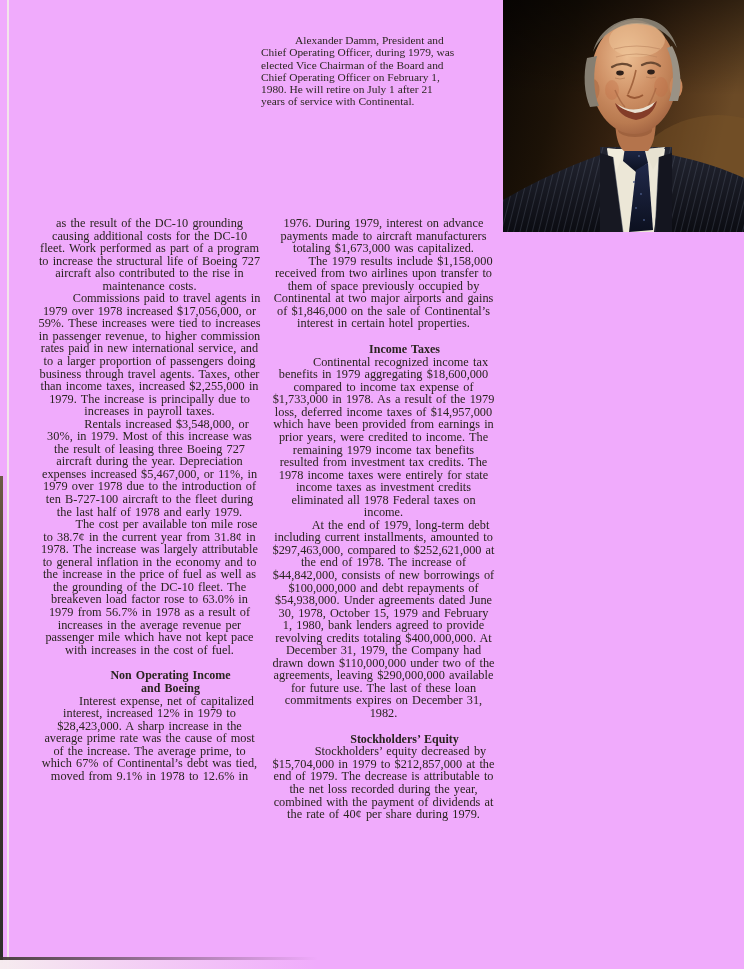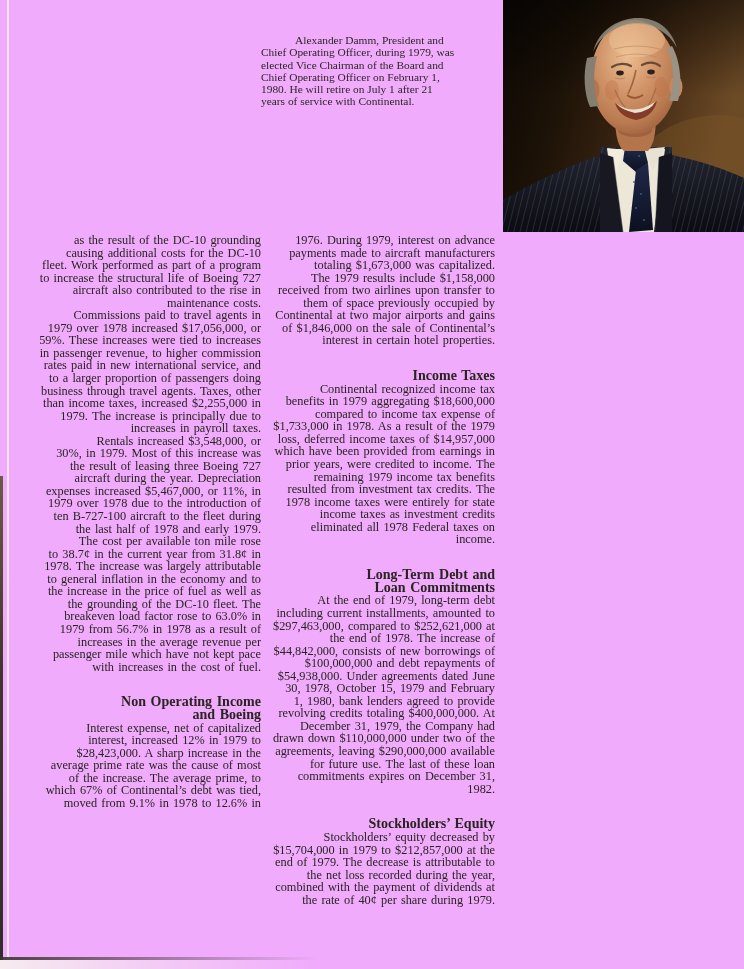--- a/index.html
+++ b/index.html
@@ -24,34 +24,34 @@
     position:absolute;left:261px;top:34px;width:196px;
     font-size:11.4px;line-height:12.3px;
     text-indent:34px;text-align:left;
     color:#2c2722;
   }
   
   .photo{position:absolute;left:503px;top:0;width:241px;height:232px;overflow:hidden;}
   .photo svg{display:block;}
   
   .col{
-    position:absolute;top:234px;width:223px;
+    position:absolute;top:217px;width:223px;
     font-size:12.3px;line-height:12.55px;
     word-spacing:.09em;
-    text-align:right;
+    text-align:center;
   }
   .col-left{left:38px;}
   .col-right{left:272px;}
   .para{margin:0;}
   .para.indent{text-indent:34px;}
   .subhead{
     font-weight:bold;
     padding-left:42px;
-    margin-top:23px;
-    font-size:14px;line-height:12.8px;
+    margin-top:13px;
+    font-size:12px;line-height:12.8px;
   }
 </style>
 </head>
 <body>
 
 <div class="page">
 
   <div class="scan-line-left"></div>
   <div class="scan-sliver-left"></div>
   <div class="scan-bottom-shadow"></div>
@@ -176,22 +176,18 @@
       <div>and Boeing</div>
     </div>
     <p class="para indent">Interest expense, net of capitalized interest, increased 12% in 1979 to $28,423,000. A sharp increase in the average prime rate was the cause of most of the increase. The average prime, to which 67% of Continental’s debt was tied, moved from 9.1% in 1978 to 12.6% in</p>
   </div>
 
   <div class="col col-right">
     <p class="para">1976. During 1979, interest on advance payments made to aircraft manufacturers totaling $1,673,000 was capitalized.</p>
     <p class="para indent">The 1979 results include $1,158,000 received from two airlines upon transfer to them of space previously occupied by Continental at two major airports and gains of $1,846,000 on the sale of Continental’s interest in certain hotel properties.</p>
     <div class="subhead">Income Taxes</div>
     <p class="para indent">Continental recognized income tax benefits in 1979 aggregating $18,600,000 compared to income tax expense of $1,733,000 in 1978. As a result of the 1979 loss, deferred income taxes of $14,957,000 which have been provided from earnings in prior years, were credited to income. The remaining 1979 income tax benefits resulted from investment tax credits. The 1978 income taxes were entirely for state income taxes as investment credits eliminated all 1978 Federal taxes on income.</p>
-    <div class="subhead">
-      <div>Long-Term Debt and</div>
-      <div>Loan Commitments</div>
-    </div>
     <p class="para indent">At the end of 1979, long-term debt including current installments, amounted to $297,463,000, compared to $252,621,000 at the end of 1978. The increase of $44,842,000, consists of new borrowings of $100,000,000 and debt repayments of $54,938,000. Under agreements dated June 30, 1978, October 15, 1979 and February 1, 1980, bank lenders agreed to provide revolving credits totaling $400,000,000. At December 31, 1979, the Company had drawn down $110,000,000 under two of the agreements, leaving $290,000,000 available for future use. The last of these loan commitments expires on December 31, 1982.</p>
     <div class="subhead">Stockholders’ Equity</div>
     <p class="para indent">Stockholders’ equity decreased by $15,704,000 in 1979 to $212,857,000 at the end of 1979. The decrease is attributable to the net loss recorded during the year, combined with the payment of dividends at the rate of 40¢ per share during 1979.</p>
   </div>
 
 </div>
 
 </body></html>

